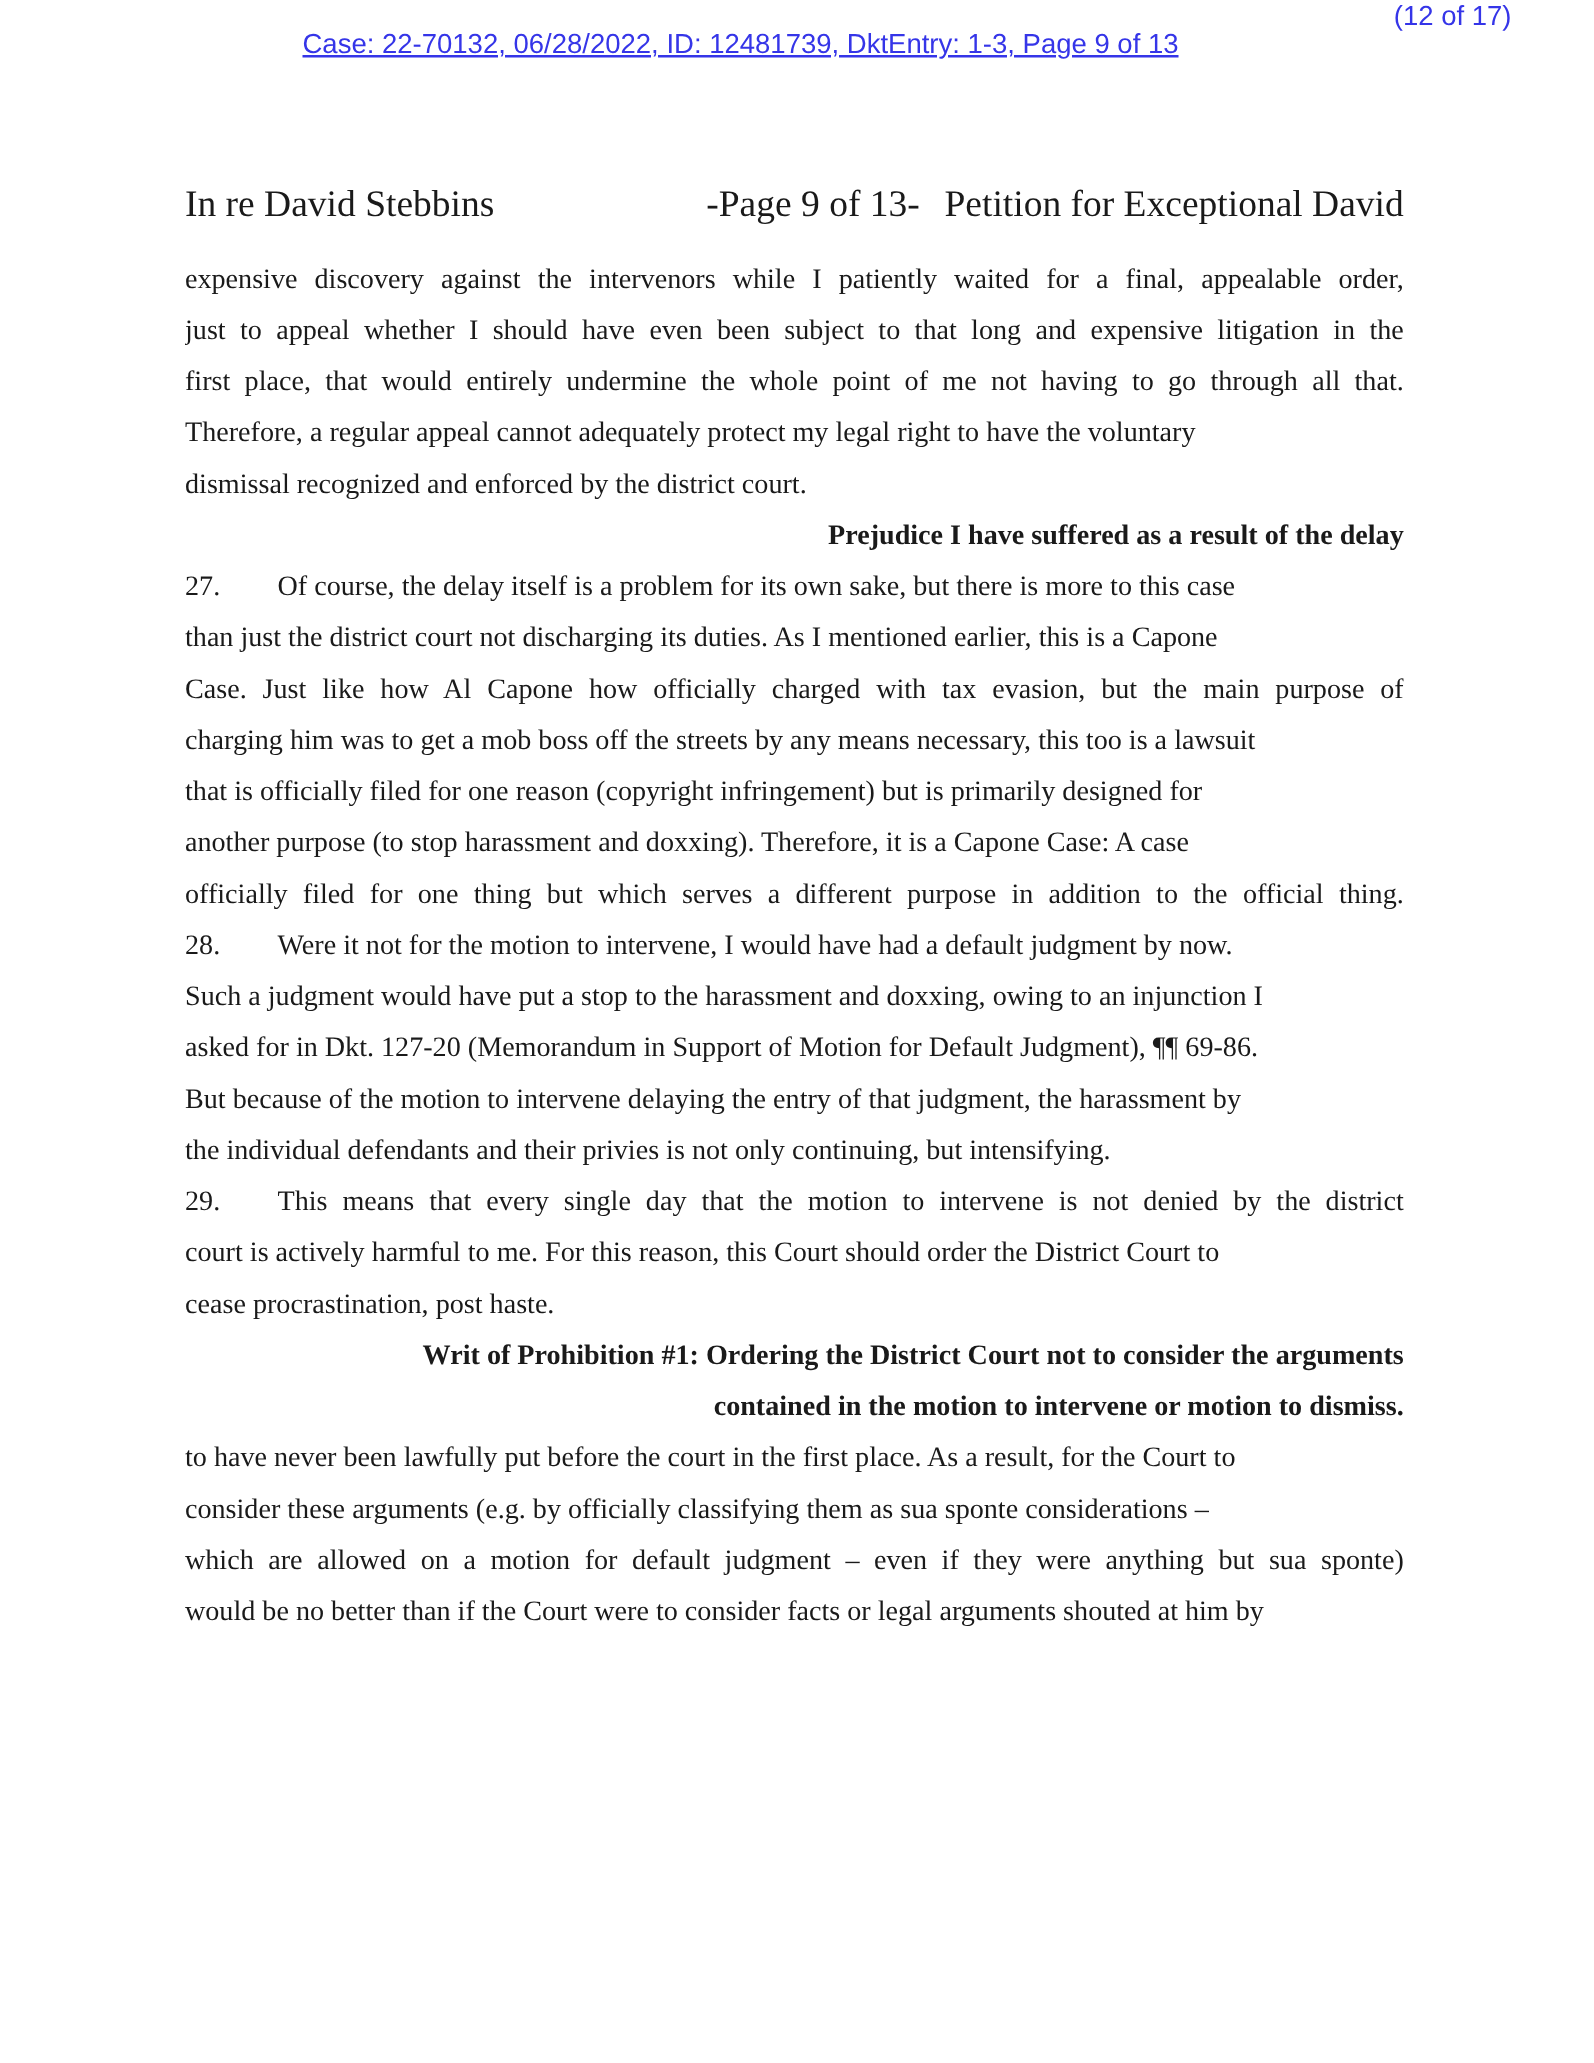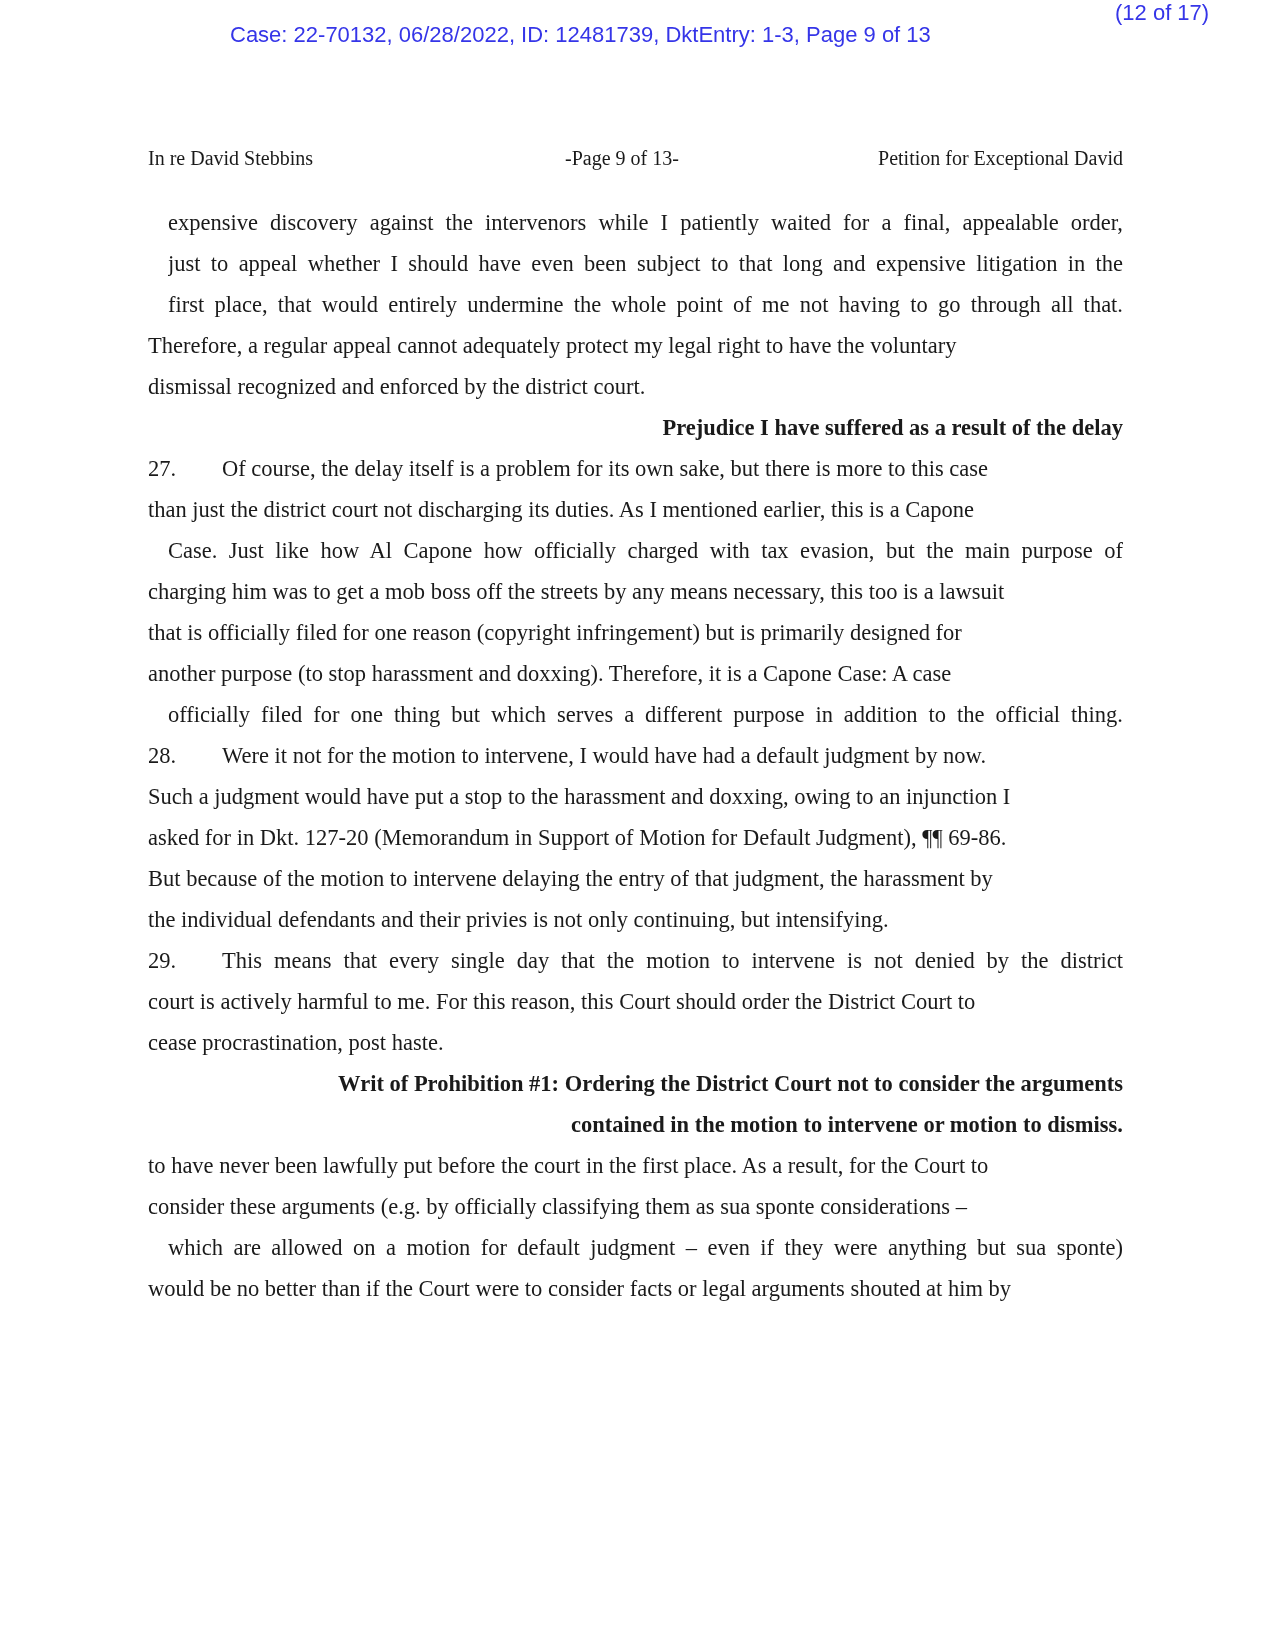--- a/index.html
+++ b/index.html
@@ -1,27 +1,27 @@
 <!DOCTYPE html>
 <html><head>
 <meta charset="utf-8">
 <style>
   html, body { margin: 0; padding: 0; background: #ffffff; }
   body { width: 1275px; height: 1650px; position: relative; overflow: hidden; font-family: "Liberation Serif", serif; color: #1a1a1a; }
   .stamp { position: absolute; font-family: "Liberation Sans", sans-serif; color: #3535e8; font-size: 22px; white-space: nowrap; }
   .stamp-top { top: 0px; left: 1115px; }
-  .stamp-case { top: 22px; left: 230px; }
-  .running-header { position: absolute; top: 147px; left: 148px; width: 975px; height: 30px; font-size: 20px; }
+  .stamp-case { top: 22px; left: 242px; text-decoration: underline; }
+  .running-header { position: absolute; top: 147px; left: 148px; width: 975px; height: 30px; font-size: 30px; }
   .running-header span { position: absolute; top: 0; white-space: nowrap; }
   .rh-left { left: 0; }
   .rh-center { left: 417px; }
   .rh-right { right: 0; }
   .body-text { position: absolute; top: 202px; left: 148px; width: 975px; font-size: 22.5px; line-height: 41px; }
   .line { height: 41px; white-space: nowrap; position: relative; }
-  .line.justify { text-align: justify; text-align-last: justify; white-space: normal; overflow: hidden; margin-left: 20px; }
+  .line.justify { text-align: justify; text-align-last: justify; white-space: normal; overflow: hidden; }
   .heading { text-align: right; font-weight: bold; height: 41px; white-space: nowrap; }
   .para-num { display: inline-block; width: 74px; }
   .para-first { display: flex; }
   .para-first .txt { flex: 1; text-align: justify; text-align-last: justify; }
   .para-first .txt.left { text-align-last: left; }
 </style>
 </head>
 <body>
 
 <div class="stamp stamp-top">(12 of 17)</div>

